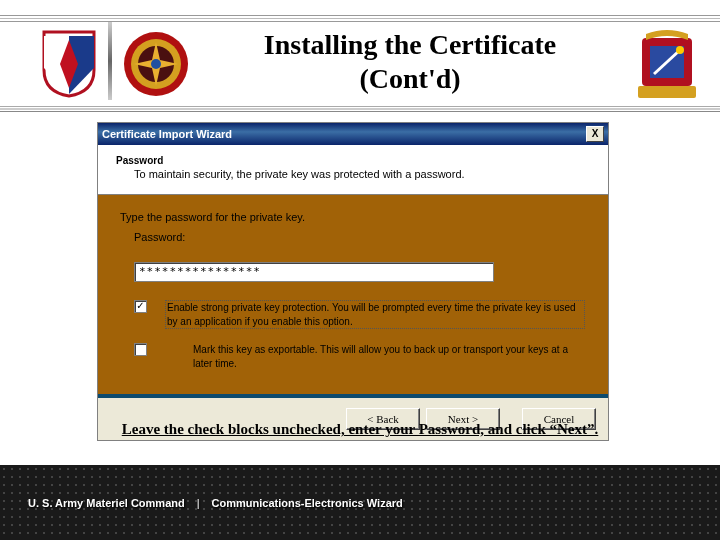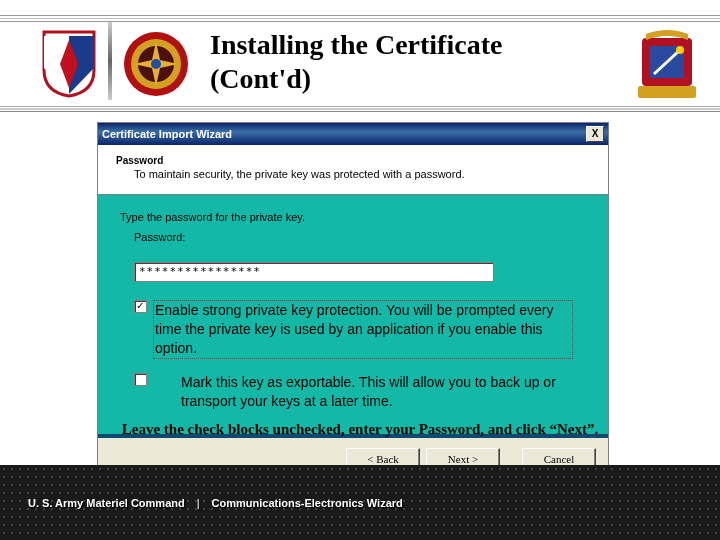--- a/index.html
+++ b/index.html
@@ -9,49 +9,49 @@
 .topbar .line1 { height: 1px; background: #999; }
 .topbar .line2 { height: 1px; background: #bbb; margin-top: 2px; }
 .topbar .line3 { height: 1px; background: #999; margin-top: 2px; }
 
 .header { position: relative; height: 105px; display: flex; align-items: center; }
 .vline { position: absolute; left: 108px; top: 22px; width: 4px; height: 78px; background: linear-gradient(#ccc, #666, #ccc); }
 .emblem { position: absolute; }
 .emblem.e1 { left: 40px; top: 30px; }
 .emblem.e2 { left: 120px; top: 28px; }
 .emblem.e3 { right: 22px; top: 28px; }
-.title { position: absolute; left: 210px; right: 110px; top: 28px; font-family: "Times New Roman", serif; font-weight: bold; font-size: 28px; color: #000; line-height: 1.2; }
+.title { position: absolute; left: 210px; right: 110px; top: 28px; text-align: center; font-family: "Times New Roman", serif; font-weight: bold; font-size: 28px; color: #000; line-height: 1.2; }
 
 .underline { position: absolute; top: 106px; left: 0; right: 0; height: 6px; border-top: 1px solid #aaa; border-bottom: 1px solid #888; }
 .underline::after { content:""; display:block; height:2px; background:#ccc; margin-top:1px; }
 
 .wizard { position: absolute; left: 97px; top: 122px; width: 512px; border: 1px solid #808080; background: #ece9d8; font-family: Tahoma, Arial, sans-serif; font-size: 11px; }
 .wiz-title { background: linear-gradient(#0a246a, #3b6ea5 40%, #0a246a); color: #fff; height: 22px; display: flex; align-items: center; padding: 7px 4px; font-weight: bold; gap: 8px; }
 .wiz-title .spacer { flex: 1; }
 .close-btn { width: 18px; height: 16px; background: #ece9d8; border: 1px solid #fff; border-right-color:#404040; border-bottom-color:#404040; color: #000; font-size: 10px; text-align: center; line-height: 14px; font-family: Arial; font-weight: bold; }
 
 .wiz-head { background: #fff; padding: 10px 18px 14px 18px; border-bottom: 1px solid #808080; }
 .wiz-head .h1 { font-weight: bold; font-size: 10px; }
 .wiz-head .h2 { margin-left: 18px; margin-top: 2px; font-size: 11px; }
 
-.wiz-body { padding: 16px 22px 6px 22px; background: #14b8a6; }
+.wiz-body { padding: 16px 22px 6px 22px; background: #a16207; }
 .prompt { margin-bottom: 8px; }
 .lbl { margin-left: 14px; margin-bottom: 19px; }
 .pw { margin-left: 14px; width: 360px; height: 20px; border: 1px solid #808080; background: #fff; padding: 2px 4px; font-family: monospace; font-size: 11px; letter-spacing: 1px; box-shadow: inset 1px 1px 0 #404040; }
 
 .chk-row { display: flex; margin-left: 14px; margin-top: 18px; }
 .chk { width: 13px; height: 13px; border: 1px solid #808080; background: #fff; margin-right: 6px; flex-shrink: 0; box-shadow: inset 1px 1px 0 #404040; text-align: center; line-height: 10px; font-size: 10px; }
-.chk-text { font-size: 14px; line-height: 1.35; max-width: 420px; }
+.chk-text { font-size: 10px; line-height: 1.35; max-width: 420px; margin-left: 12px; }
 .dotted { border: 1px dotted #555; padding: 0 1px; display: inline-block; }
 
 .wiz-foot { border-top: 4px solid #0c4a6e; background: #ece9d8; padding: 10px 12px; display: flex; justify-content: flex-end; gap: 6px; }
 .btn { width: 74px; height: 22px; border: 1px solid #fff; border-right-color: #404040; border-bottom-color: #404040; background: #ece9d8; font-size: 11px; font-family: Tahoma; box-shadow: inset -1px -1px 0 #808080, inset 1px 1px 0 #ece9d8; }
 .btn.gap { margin-left: 16px; text-align: center; }
 
-.caption { position: absolute; top: 421px; left: 0; right: 0; text-align: center; font-family: "Times New Roman", serif; font-size: 15px; font-weight: bold; }
+.caption { position: absolute; top: 421px; left: 0; right: 0; text-align: center; font-family: "Times New Roman", serif; font-size: 15px; font-weight: bold; text-decoration: underline; }
 
 .footer { position: absolute; bottom: 0; left: 0; right: 0; height: 75px; background: #1a1a1a; background-image: radial-gradient(circle at 4px 4px, #444 1.2px, transparent 1.2px); background-size: 8px 8px; display: flex; align-items: center; padding: 0 28px; }
 .footer-txt { color: #fff; font-family: Verdana, Arial, sans-serif; font-size: 11px; font-weight: bold; text-shadow: 1px 1px 2px #000; }
 .footer .sep { margin: 0 12px; color: #fff; font-weight: normal; }
 </style>
 </head>
 <body>
 
 <div class="topbar">
     <div class="line1"></div>

